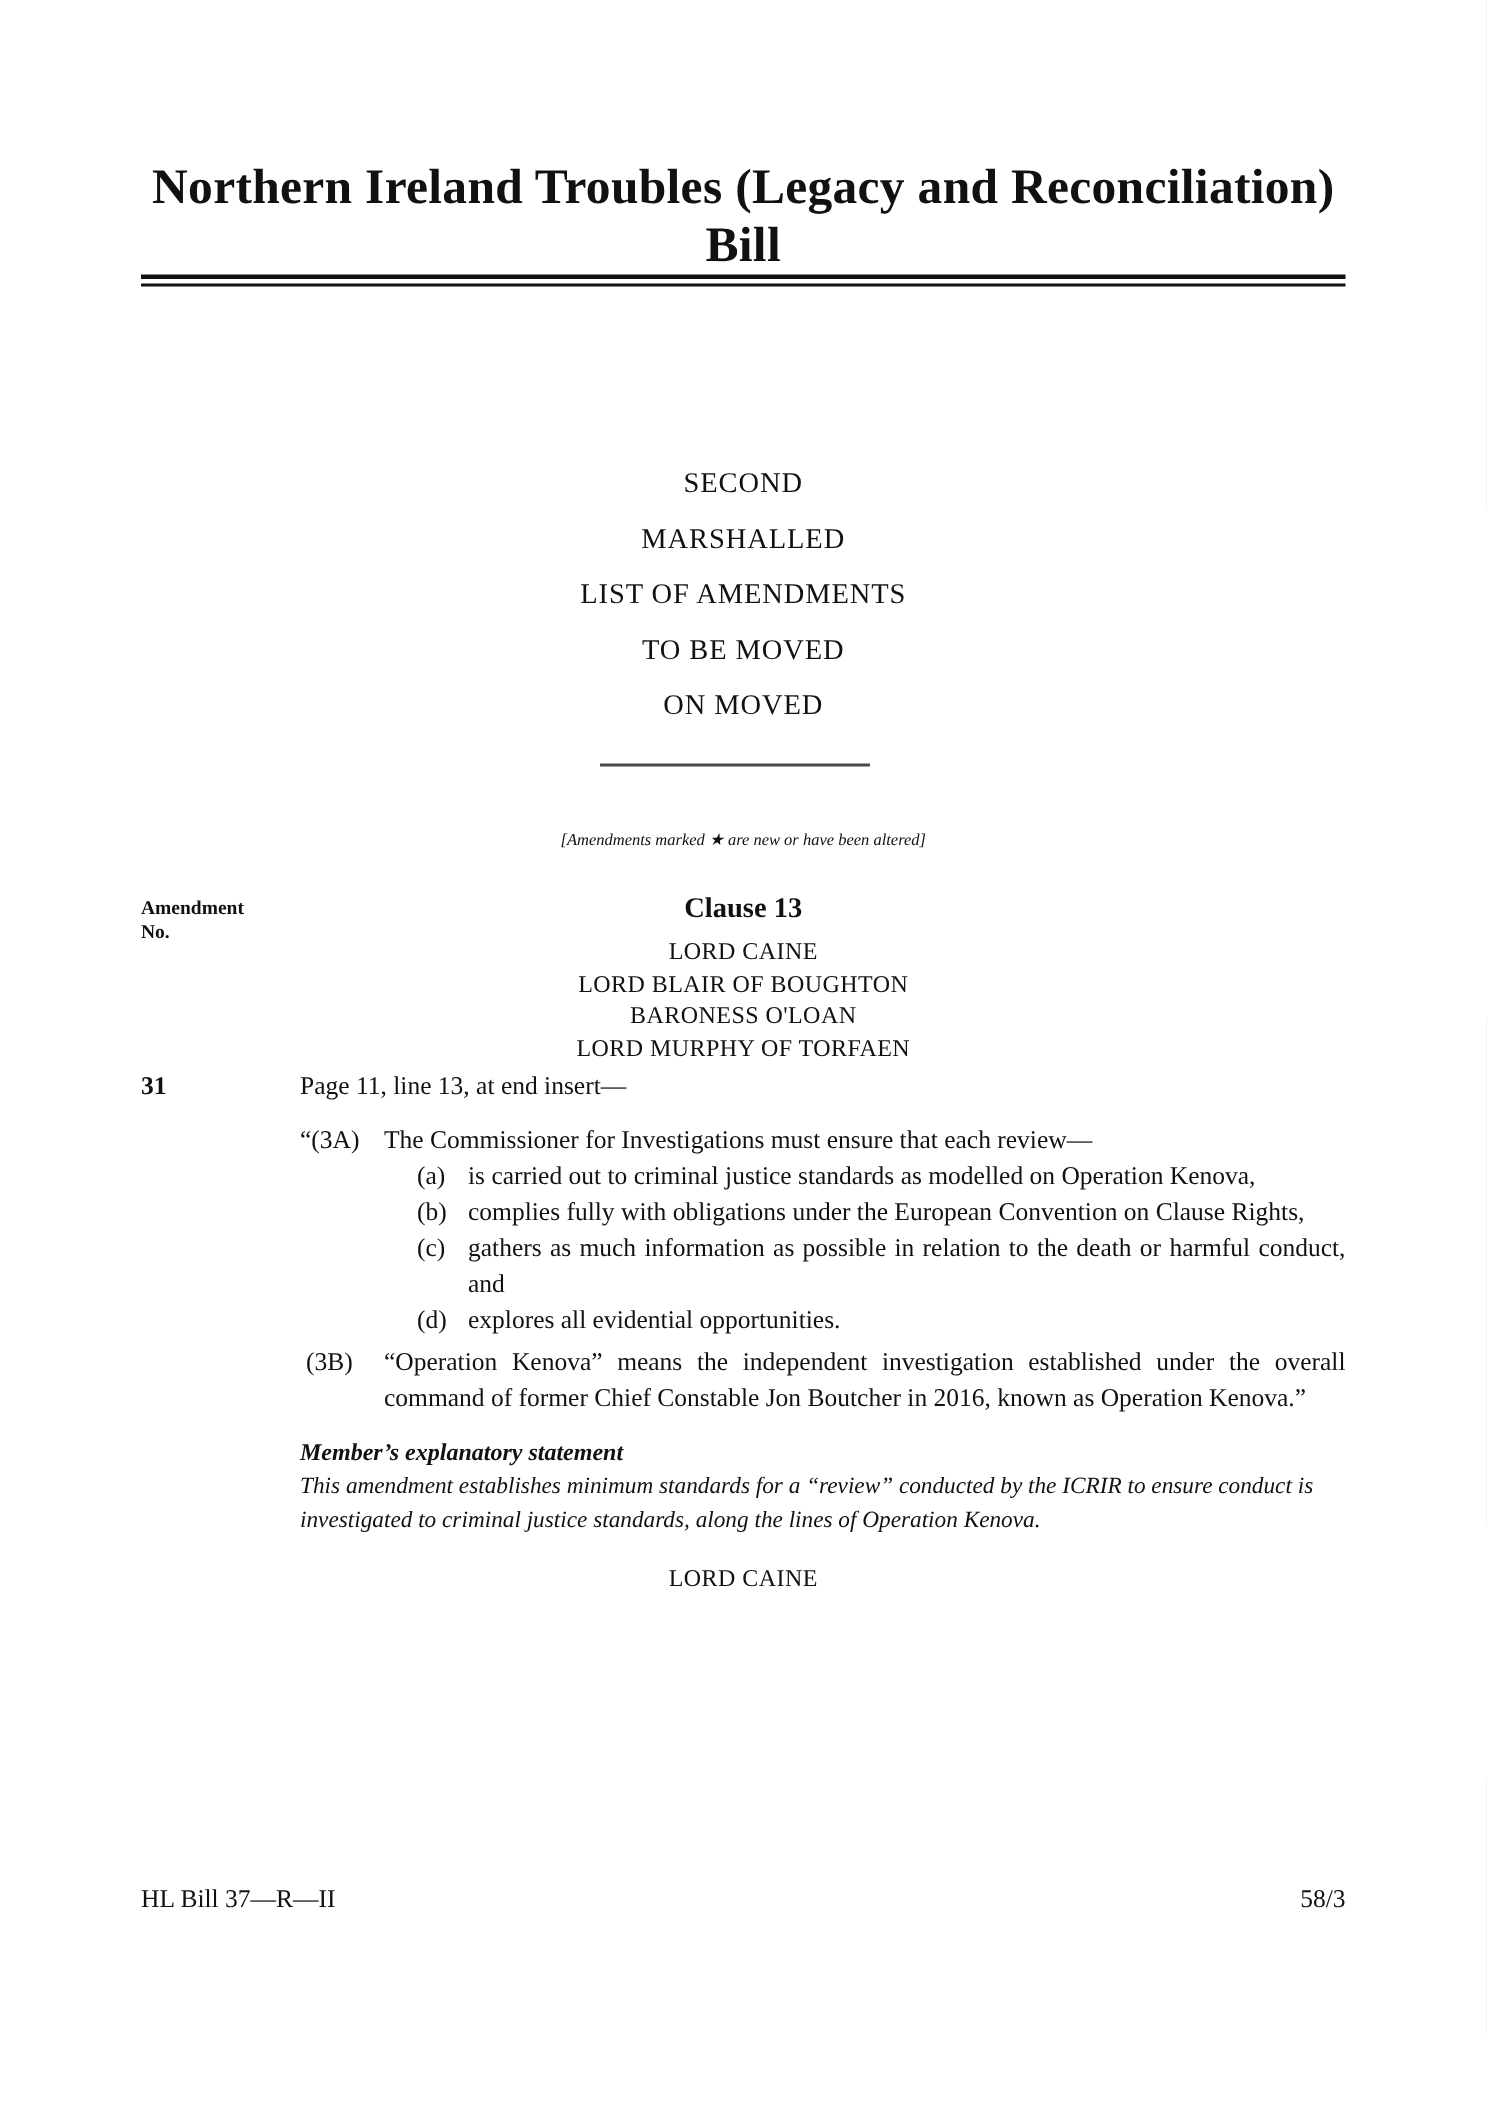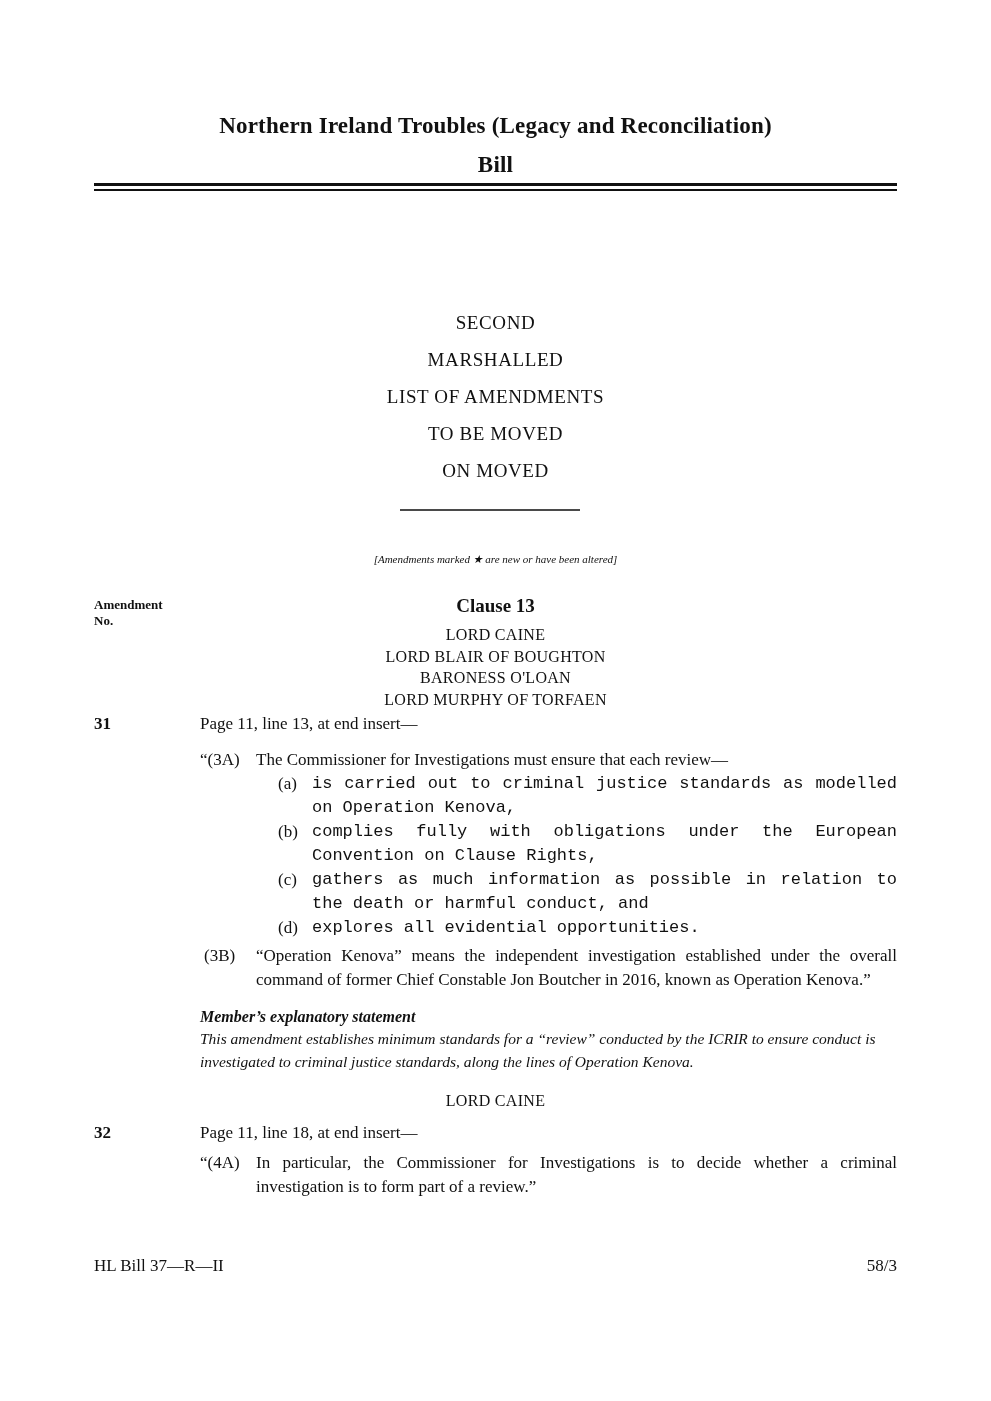--- a/index.html
+++ b/index.html
@@ -12,21 +12,21 @@
     color: #111111;
     font-family: "Liberation Serif", "DejaVu Serif", serif;
     overflow: hidden;
   }
 
   
   .title-block {
     position: absolute;
     top: 106px; left: 0; width: 100%;
     text-align: center;
-    font-size: 23px; font-weight: bold;
+    font-size: 33px; font-weight: bold;
     line-height: 39px;
     letter-spacing: 0.2px;
   }
   .title-rule {
     position: absolute;
     top: 183px; left: 94px; width: 803px;
     height: 3px;
     border-top: 3px solid #111;
     border-bottom: 2px solid #111;
   }
@@ -93,21 +93,21 @@
   }
   .amd-body { flex: 1; width: 697px; }
 
   .para { display: flex; }
   .para .p-label { flex: 0 0 56px; }
   .para .p-label.inset { padding-left: 4px; box-sizing: border-box; }
   .para .p-text { flex: 1; text-align: justify; }
 
   .sub-item { display: flex; margin-left: 78px; }
   .sub-item .s-label { flex: 0 0 34px; }
-  .sub-item .s-text { flex: 1; text-align: justify; font-family: Liberation Mono, monospace; }
+  .sub-item .s-text { flex: 1; text-align: justify; }
 
   .mt-a { margin-top: 12px; }
   .mt-b { margin-top: 4px; }
 
   .explanatory { margin-top: 14px; }
   .explanatory-heading {
     font-weight: bold; font-style: italic;
     font-size: 16px; line-height: 22px;
   }
   .explanatory-text {
@@ -207,31 +207,20 @@
 
         <div class="explanatory">
           <div class="explanatory-heading">Member’s explanatory statement</div>
           <div class="explanatory-text">This amendment establishes minimum standards for a “review” conducted by the ICRIR to ensure conduct is investigated to criminal justice standards, along the lines of Operation Kenova.</div>
         </div>
       </div>
     </div>
 
     <div class="sponsor-heading">LORD CAINE</div>
 
-    <div class="amd-row second">
-      <div class="amd-num">32</div>
-      <div class="amd-body">
-        <div>Page 11, line 18, at end insert—</div>
-
-        <div class="para mt-c">
-          <span class="p-label">“(4A)</span>
-          <span class="p-text">In particular, the Commissioner for Investigations is to decide whether a criminal investigation is to form part of a review.”</span>
-        </div>
-      </div>
-    </div>
 
   </div>
 
   <div class="footer">
     <div>HL Bill 37—R—II</div>
     <div>58/3</div>
   </div>
 
 </div>
 

